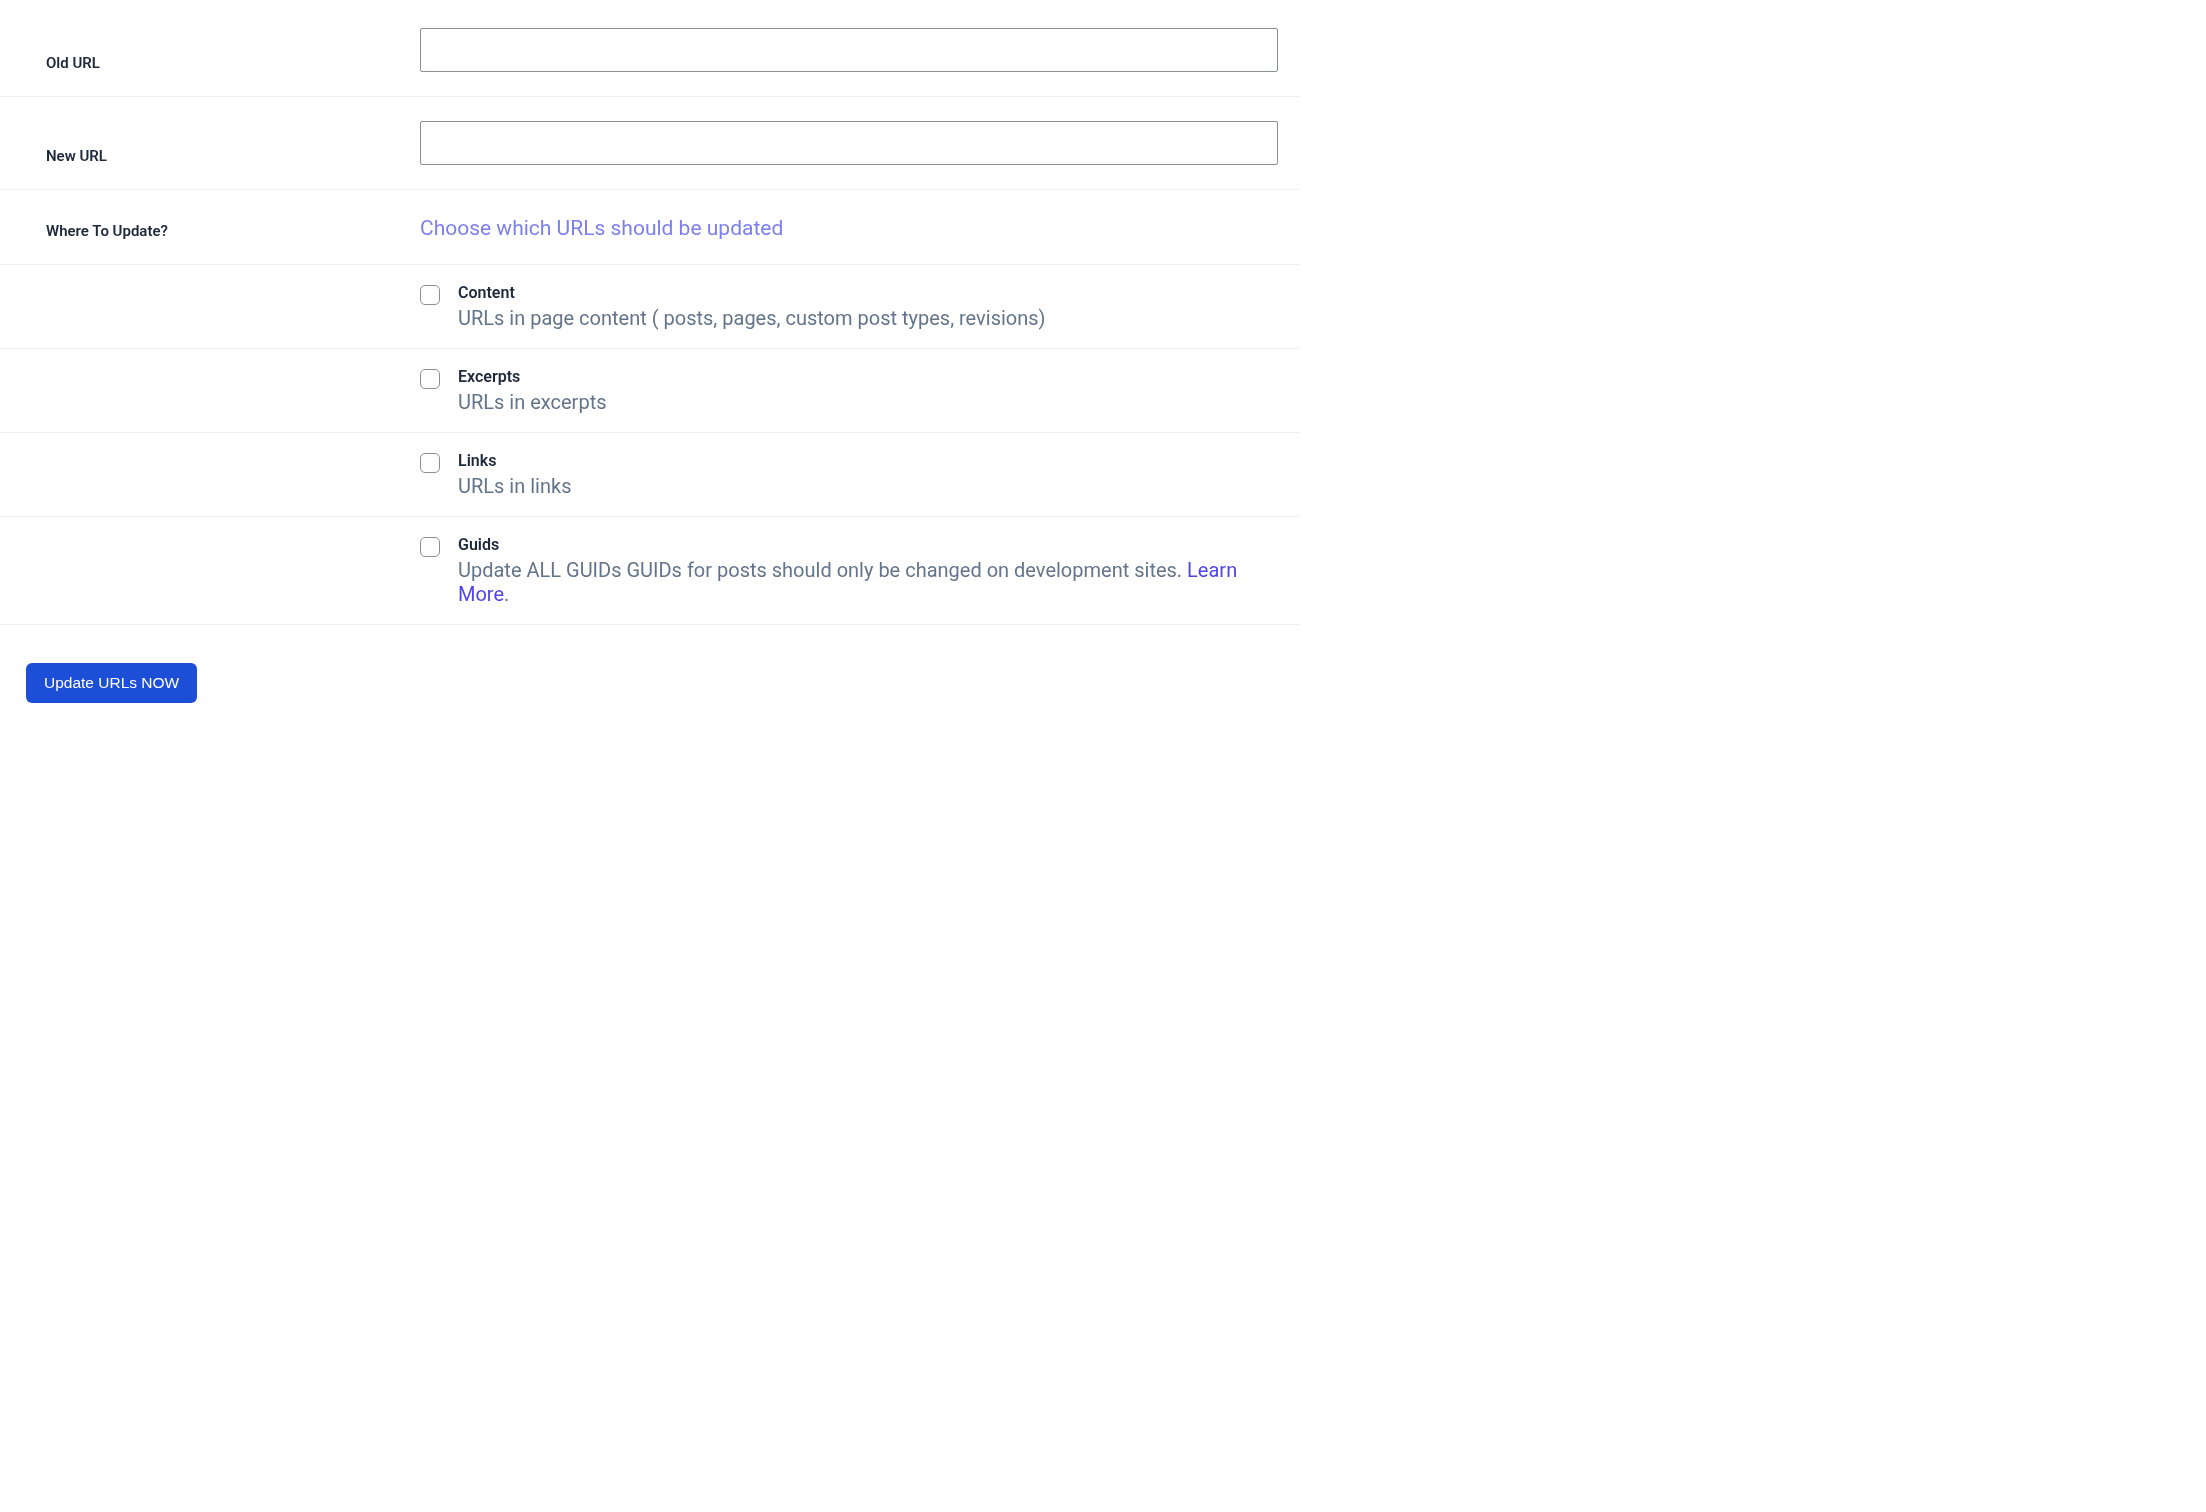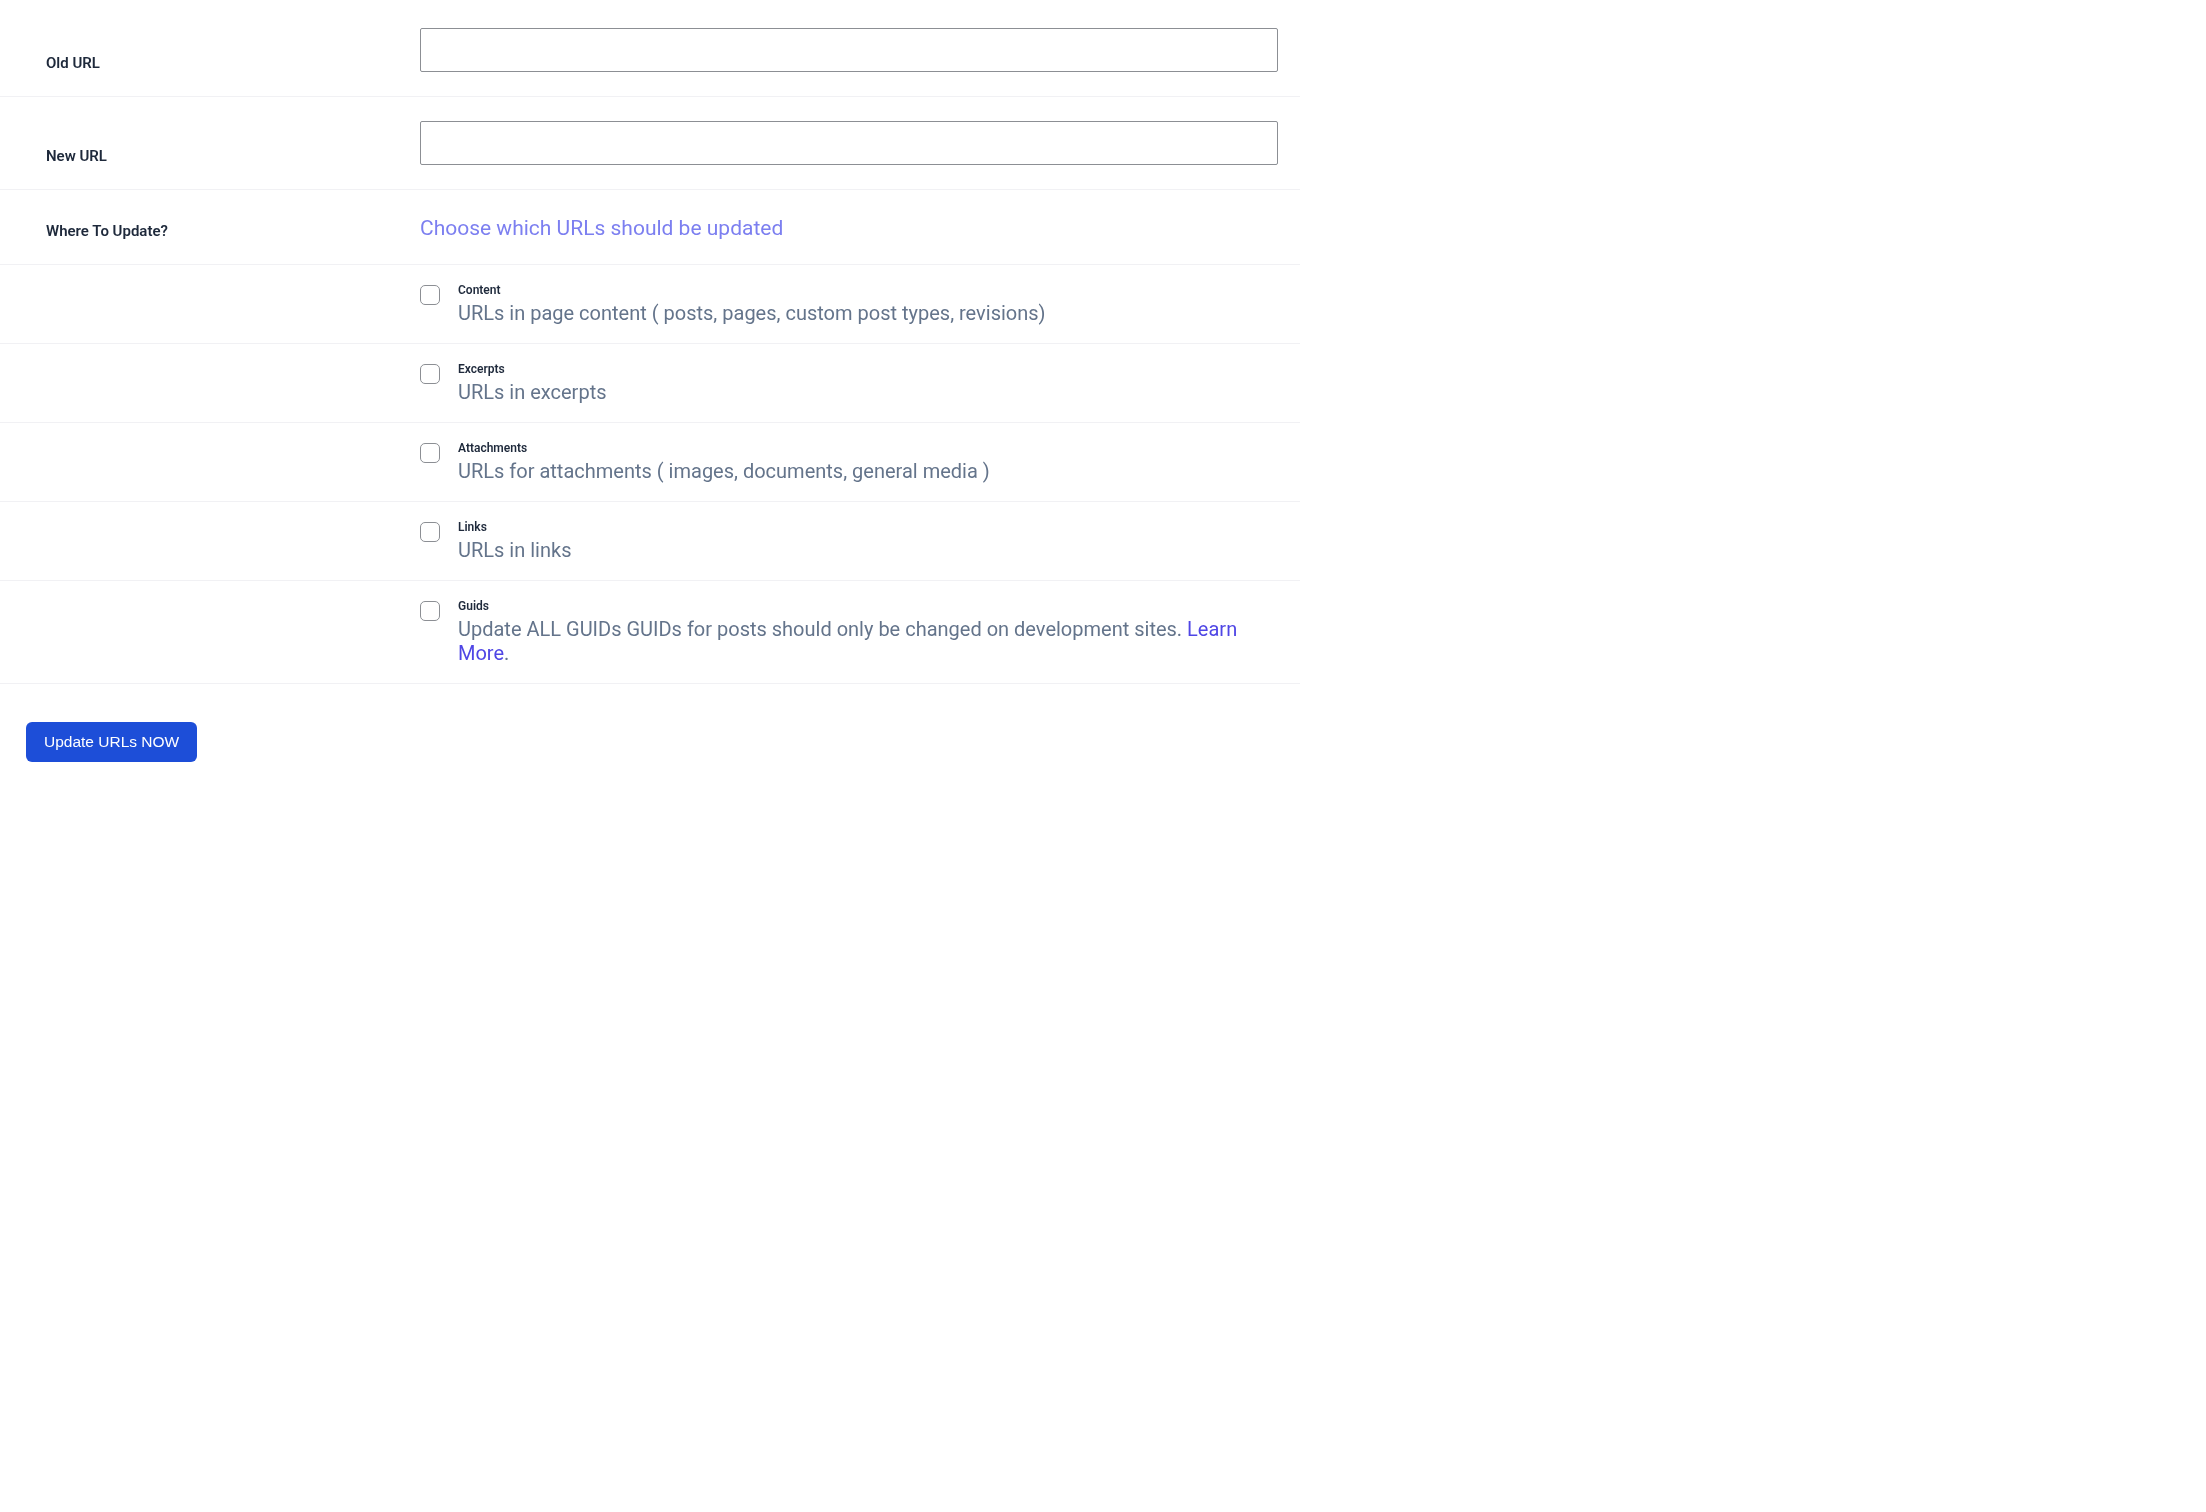--- a/index.html
+++ b/index.html
@@ -81,21 +81,21 @@
   .cb:checked::after {
     content: "✓";
     position: absolute;
     left: 3px;
     top: -2px;
     font-size: 16px;
     color: #4f46e5;
   }
   .check-text .title {
     font-weight: 600;
-    font-size: 12px;
+    font-size: 16px;
     color: #1e293b;
     margin-bottom: 4px;
   }
   .check-text .desc {
     font-size: 20px;
     color: #64748b;
   }
   .check-text .desc a {
     color: #4f46e5;
     text-decoration: none;
@@ -162,30 +162,20 @@
     <div class="check-spacer"></div>
     <div class="check-body">
       <input type="checkbox" class="cb" style="">
       <div class="check-text">
         <div class="title">Excerpts</div>
         <div class="desc">URLs in excerpts</div>
       </div>
     </div>
   </div>
 
-  <div class="check-row">
-    <div class="check-spacer"></div>
-    <div class="check-body">
-      <input type="checkbox" class="cb" style="">
-      <div class="check-text">
-        <div class="title">Attachments</div>
-        <div class="desc">URLs for attachments ( images, documents, general media )</div>
-      </div>
-    </div>
-  </div>
 
   <div class="check-row">
     <div class="check-spacer"></div>
     <div class="check-body">
       <input type="checkbox" class="cb" style="">
       <div class="check-text">
         <div class="title">Links</div>
         <div class="desc">URLs in links</div>
       </div>
     </div>

